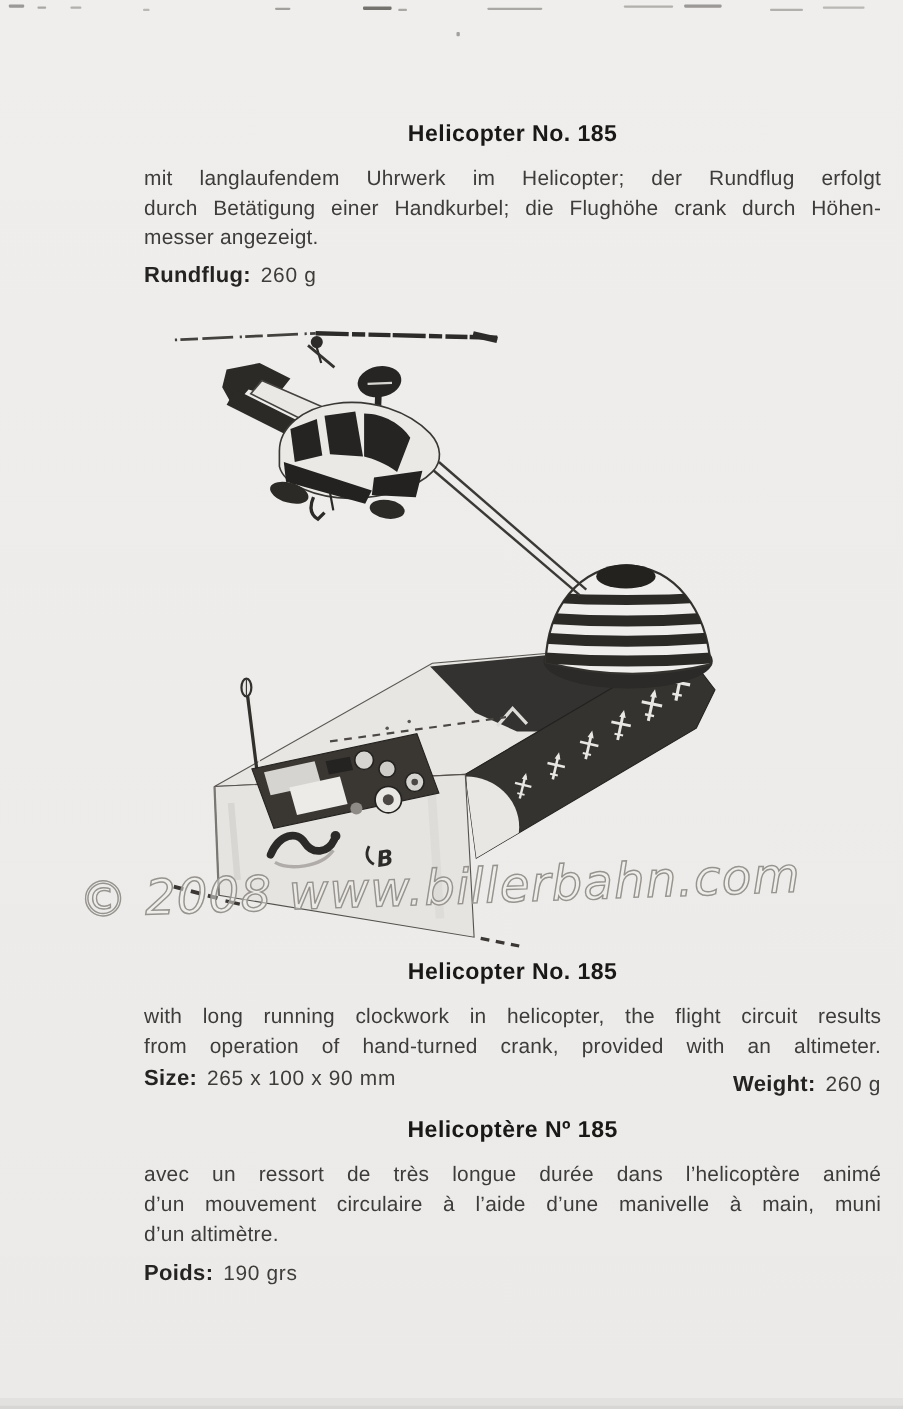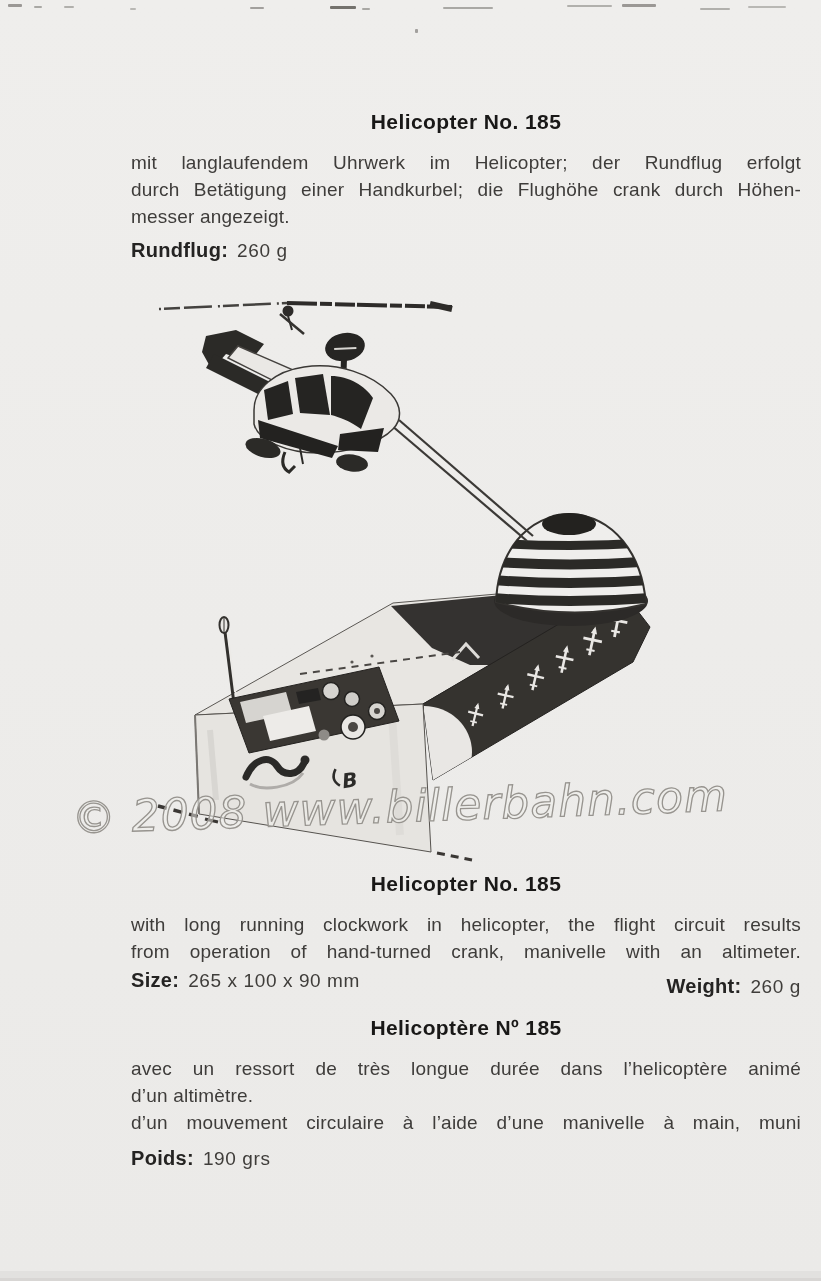--- a/index.html
+++ b/index.html
@@ -226,38 +226,38 @@
       <line x1="300" y1="448" x2="303" y2="464" stroke="#2b2a27" stroke-width="2"></line>
     </g>
 
     <text x="400" y="822" text-anchor="middle" transform="rotate(-2 400 815)" font-family="DejaVu Sans, sans-serif" font-style="italic" font-size="44" letter-spacing="1" fill="#f0efec" fill-opacity="0.5" stroke="#97948f" stroke-width="1.3">© 2008 www.billerbahn.com</text>
   </svg>
 
   <div class="sec sec-en">
     <span class="title">Helicopter No. 185</span>
     <div class="para">
       <div class="line">with long running clockwork in helicopter, the flight circuit results</div>
-      <div class="line">from operation of hand-turned crank, manivelle with an altimeter.</div>
+      <div class="line">from operation of hand-turned crank, provided with an altimeter.</div>
     </div>
     <div class="spec">
       <div class="pair">
         <span class="lbl">Size:</span><span class="val">265 x 100 x 90 mm</span>
       </div>
       <div class="pair right-shift">
         <span class="lbl">Weight:</span><span class="val">260 g</span>
       </div>
     </div>
   </div>
 
   <div class="sec sec-fr">
     <span class="title">Helicoptère Nº 185</span>
     <div class="para">
       <div class="line">avec un ressort de très longue durée dans l’helicoptère animé</div>
+      <div class="line">d’un mouvement circulaire à l’aide d’une manivelle à main, muni</div>
       <div class="line last">d’un altimètre.</div>
-      <div class="line">d’un mouvement circulaire à l’aide d’une manivelle à main, muni</div>
     </div>
     <div class="spec">
       <div class="pair right-shift">
         <span class="lbl">Poids:</span><span class="val">190 grs</span>
       </div>
     </div>
   </div>
 
   <div class="bottom-band"></div>
   <div class="bottom-line"></div>

